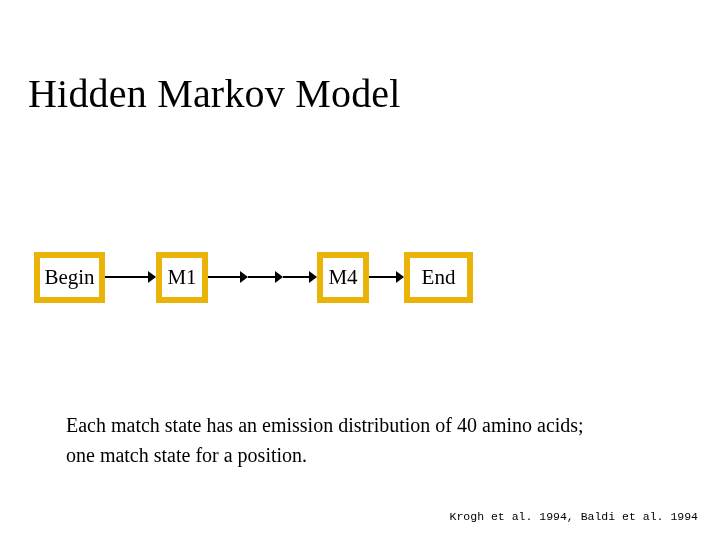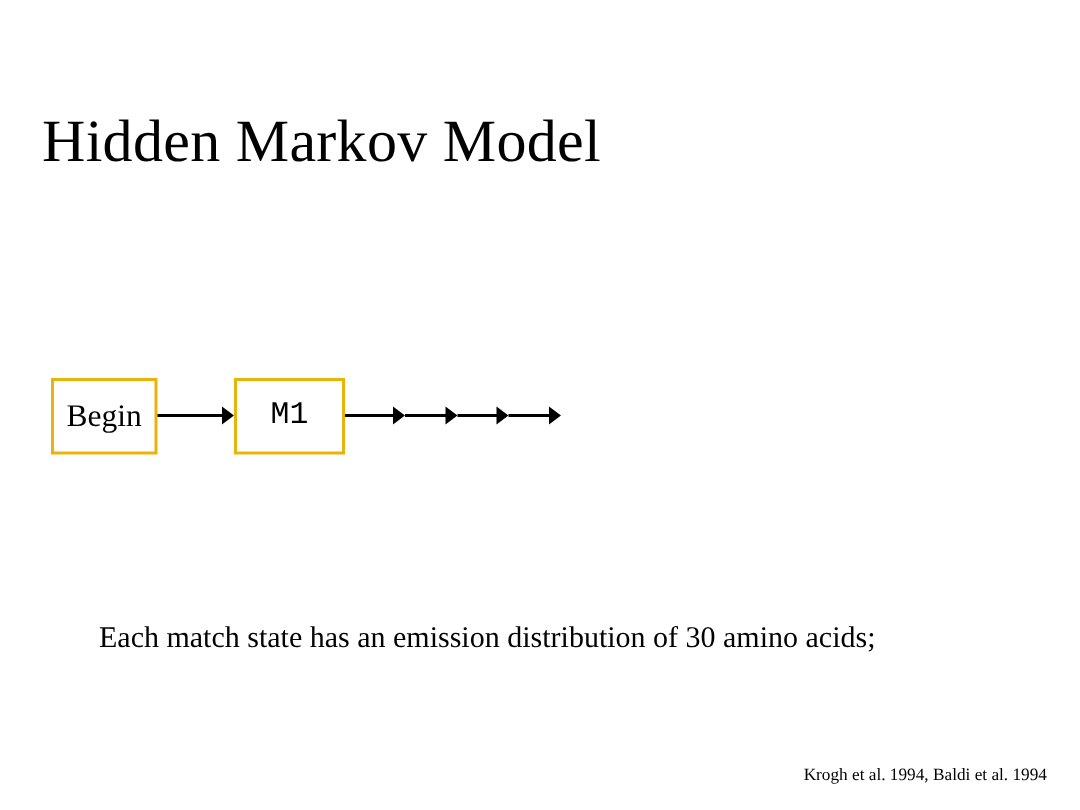--- a/index.html
+++ b/index.html
@@ -47,34 +47,34 @@
   }
   .chain {
     display: flex;
     flex-direction: row;
     align-items: center;
     height: 51px;
   }
   .state-box {
     box-sizing: border-box;
     height: 51px;
-    border: 2px solid #eab308;
+    border: 6px solid #eab308;
     background: #ffffff;
     display: flex;
     align-items: center;
     justify-content: center;
     font-family: "Liberation Serif", "DejaVu Serif", serif;
     font-size: 21px;
     line-height: 21px;
     color: #000000;
     white-space: nowrap;
     flex: 0 0 auto;
   }
   .state-box.w-begin { width: 71px; }
-  .state-box.w-std   { width: 74px; font-family: Liberation Mono, monospace; }
+  .state-box.w-std   { width: 52px; }
   .state-box.w-end   { width: 69px; }
 
   
   .arrow {
     position: relative;
     flex: 0 0 auto;
     height: 51px;
   }
   .arrow.gap-a { width: 51px; }  
   .arrow.gap-b { width: 40px; }  
@@ -115,21 +115,21 @@
   #body-text .line {
     display: block;
     white-space: nowrap;
   }
 
   
   #citation {
     position: absolute;
     right: 22px;
     top: 510px;
-    font-family: Liberation Serif, serif;
+    font-family: Liberation Mono, monospace;
     font-size: 11.5px;
     line-height: 14px;
     color: #000000;
     white-space: nowrap;
     text-align: center;
   }
 </style>
 </head>
 <body>
 
@@ -163,29 +163,36 @@
         <div class="shaft"></div>
         <div class="head"></div>
       </div>
 
 
       <div class="arrow gap-d">
         <div class="shaft"></div>
         <div class="head"></div>
       </div>
 
+      <div class="state-box w-std">
+        <span>M4</span>
+      </div>
 
       <div class="arrow gap-e">
         <div class="shaft"></div>
         <div class="head"></div>
       </div>
 
+      <div class="state-box w-end">
+        <span>End</span>
+      </div>
 
     </div>
   </div>
 
   <div id="body-text">
-    <span class="line">Each match state has an emission distribution of 30 amino acids;</span>
+    <span class="line">Each match state has an emission distribution of 40 amino acids;</span>
+    <span class="line">one match state for a position.</span>
   </div>
 
   <div id="citation">Krogh et al. 1994, Baldi et al. 1994</div>
 
 </div>
 
 </body></html>

